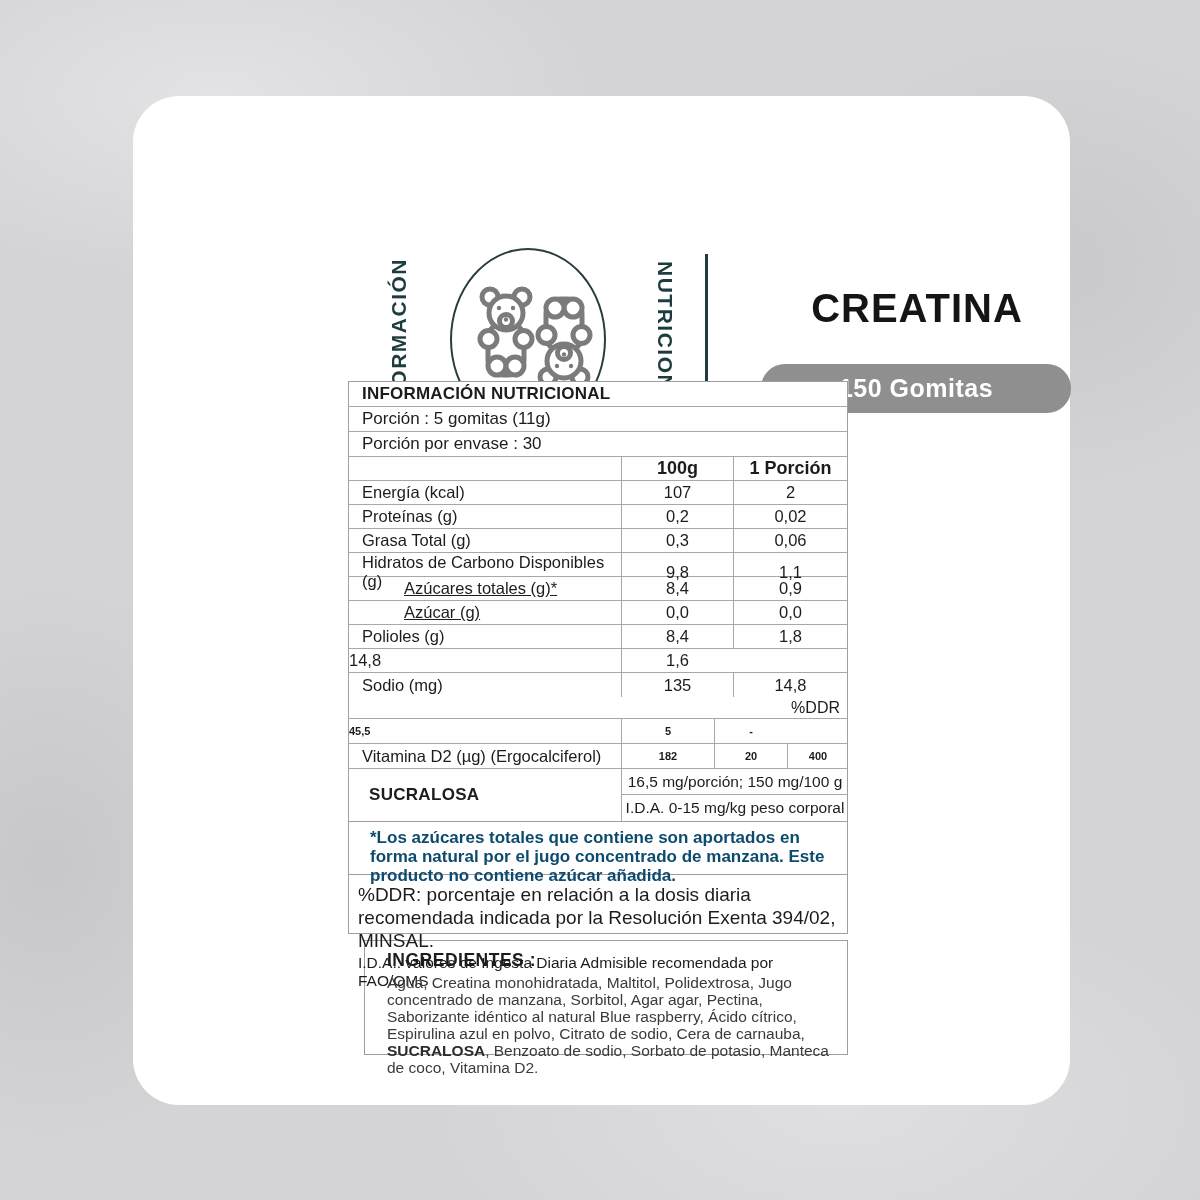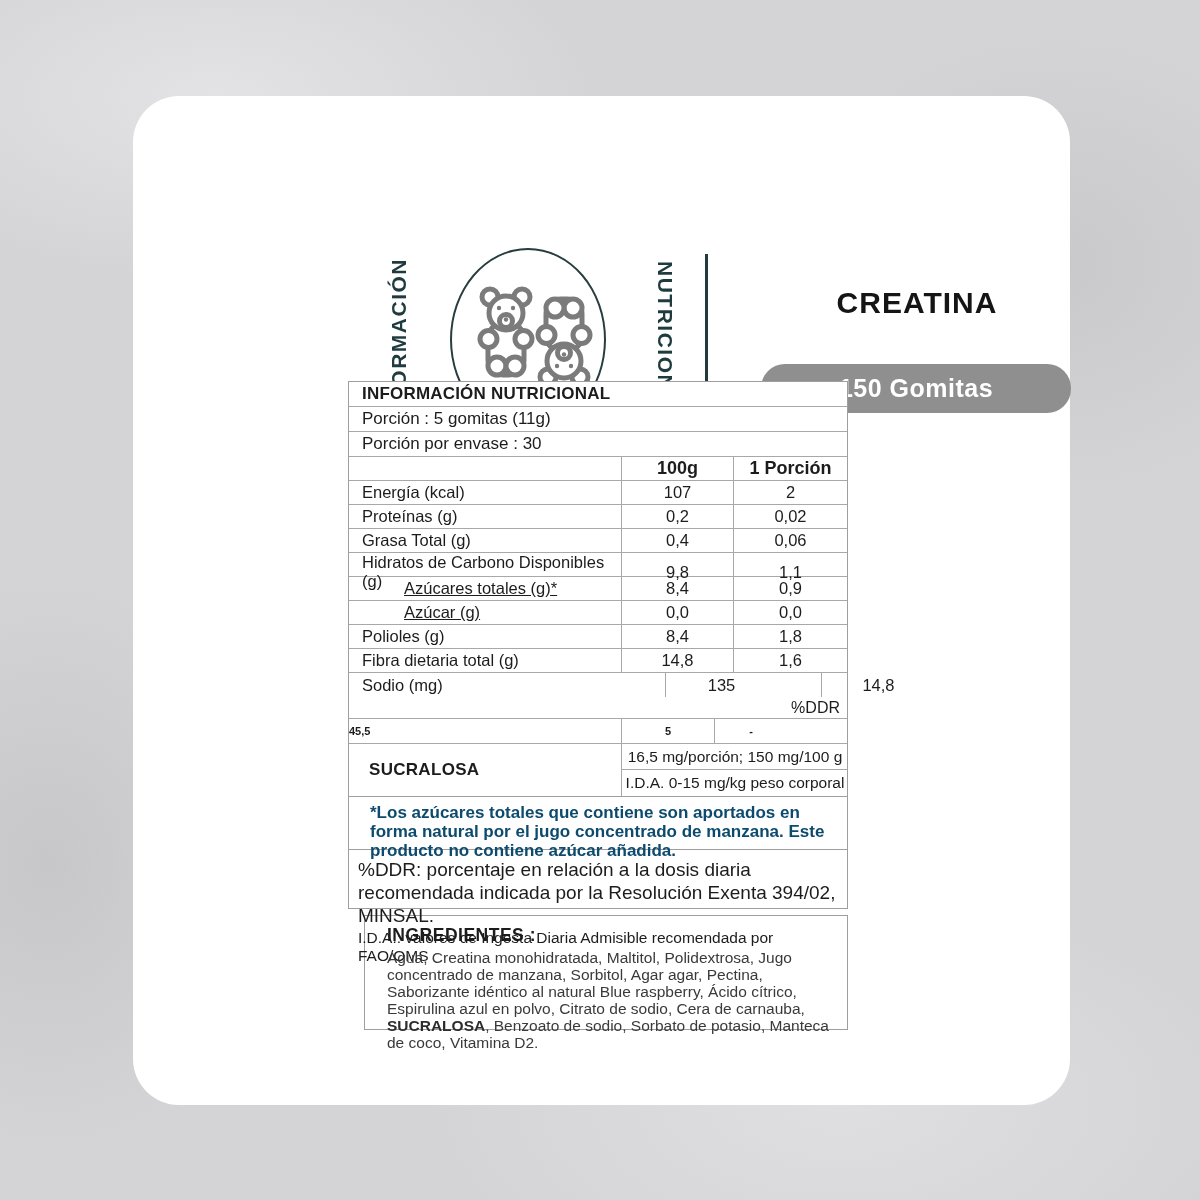--- a/index.html
+++ b/index.html
@@ -29,41 +29,41 @@
   .v-up   { writing-mode:vertical-rl; transform:rotate(180deg); left:254px; top:158px; height:176px; display:flex; align-items:center; justify-content:center; }
   .v-down { writing-mode:vertical-rl; left:520px; top:160px; height:172px; display:flex; align-items:center; justify-content:center; }
   .icon-circle {
     position:absolute; left:317px; top:152px; width:156px; height:183px;
     border:2px solid #273d3f; border-radius:50%;
   }
   .bears { position:absolute; left:343px; top:183px; }
   .divider { position:absolute; left:572px; top:158px; width:3px; height:175px; background:#223a3c; }
   .title {
     position:absolute; left:598px; top:190px; width:372px; text-align:center;
-    font-size:30px; font-weight:800; letter-spacing:1px; color:#151515;
+    font-size:40px; font-weight:800; letter-spacing:1px; color:#151515;
   }
   .badge {
     position:absolute; left:628px; top:268px; width:310px; height:49px;
     background:#8f8f8f; border-radius:24px; display:flex; align-items:center; justify-content:center;
     color:#ffffff; font-size:25px; font-weight:bold; letter-spacing:.5px;
   }
 
   
   .label-wrap { position:absolute; left:348px; top:381px; width:500px; color:#1c1c1c; }
   .box { border:1px solid #9e9e9e; background:#fff; }
   .box + .box { margin-top:-1px; }
   .box.gap { margin-top:6px; }
 
   .row { display:flex; align-items:center; border-bottom:1px solid #a8a8a8; }
   .row:last-child { border-bottom:none; }
   .full-row { height:25px; padding-left:13px; font-size:17px; }
   .full-row.hd { font-weight:bold; letter-spacing:.2px; }
 
   .grid-main { display:grid; grid-template-columns:272px 112px 114px; align-items:stretch; border-bottom:1px solid #a8a8a8; }
-  .grid-main:last-child { border-bottom:none;gap:44px; }
+  .grid-main:last-child { border-bottom:none; }
   .grid-main > div { display:flex; align-items:center; }
   .grid-main > div + div { border-left:1px solid #a8a8a8; justify-content:center; }
   .colhead { height:24px; }
   .colhead .ch { font-size:18px; font-weight:bold; }
   .nrow { height:24px; }
   .nrow .lbl { padding-left:13px; font-size:16.5px; }
   .nrow .lbl.ind { padding-left:55px;text-decoration:underline; }
   .nrow .val { font-size:16.5px; font-weight:normal; }
 
   .ddr-head { height:22px; display:flex; align-items:center; justify-content:flex-end;
@@ -148,21 +148,21 @@
           <div class="val">107</div>
           <div class="val">2</div>
         </div>
         <div class="grid-main nrow">
           <div class="lbl">Proteínas (g)</div>
           <div class="val">0,2</div>
           <div class="val">0,02</div>
         </div>
         <div class="grid-main nrow">
           <div class="lbl">Grasa Total (g)</div>
-          <div class="val">0,4</div>
+          <div class="val">0,3</div>
           <div class="val">0,06</div>
         </div>
         <div class="grid-main nrow">
           <div class="lbl">Hidratos de Carbono Disponibles (g)</div>
           <div class="val">9,8</div>
           <div class="val">1,1</div>
         </div>
         <div class="grid-main nrow">
           <div class="lbl ind">Azúcares totales (g)*</div>
           <div class="val">8,4</div>
@@ -172,38 +172,43 @@
           <div class="lbl ind">Azúcar (g)</div>
           <div class="val">0,0</div>
           <div class="val">0,0</div>
         </div>
         <div class="grid-main nrow">
           <div class="lbl">Polioles (g)</div>
           <div class="val">8,4</div>
           <div class="val">1,8</div>
         </div>
         <div class="grid-main nrow">
-          <div class="lbl">Fibra dietaria total (g)</div>
           <div class="val">14,8</div>
           <div class="val">1,6</div>
         </div>
         <div class="grid-main nrow">
           <div class="lbl">Sodio (mg)</div>
           <div class="val">135</div>
           <div class="val">14,8</div>
         </div>
       </div>
 
     <div class="ddr-head">%DDR</div>
 
     <div id="ddr-rows">
         <div class="grid-ddr drow">
           <div class="val">45,5</div>
           <div class="val">5</div>
           <div class="val">-</div>
+        </div>
+        <div class="grid-ddr drow">
+          <div class="lbl">Vitamina D2 (µg) (Ergocalciferol)</div>
+          <div class="val">182</div>
+          <div class="val">20</div>
+          <div class="val">400</div>
         </div>
       </div>
 
     <div class="sucra">
       <div class="s-label">SUCRALOSA</div>
       <div class="s-vals">
         <div class="s-line">16,5 mg/porción; 150 mg/100 g</div>
         <div class="s-line">I.D.A. 0-15 mg/kg peso corporal</div>
       </div>
     </div>

